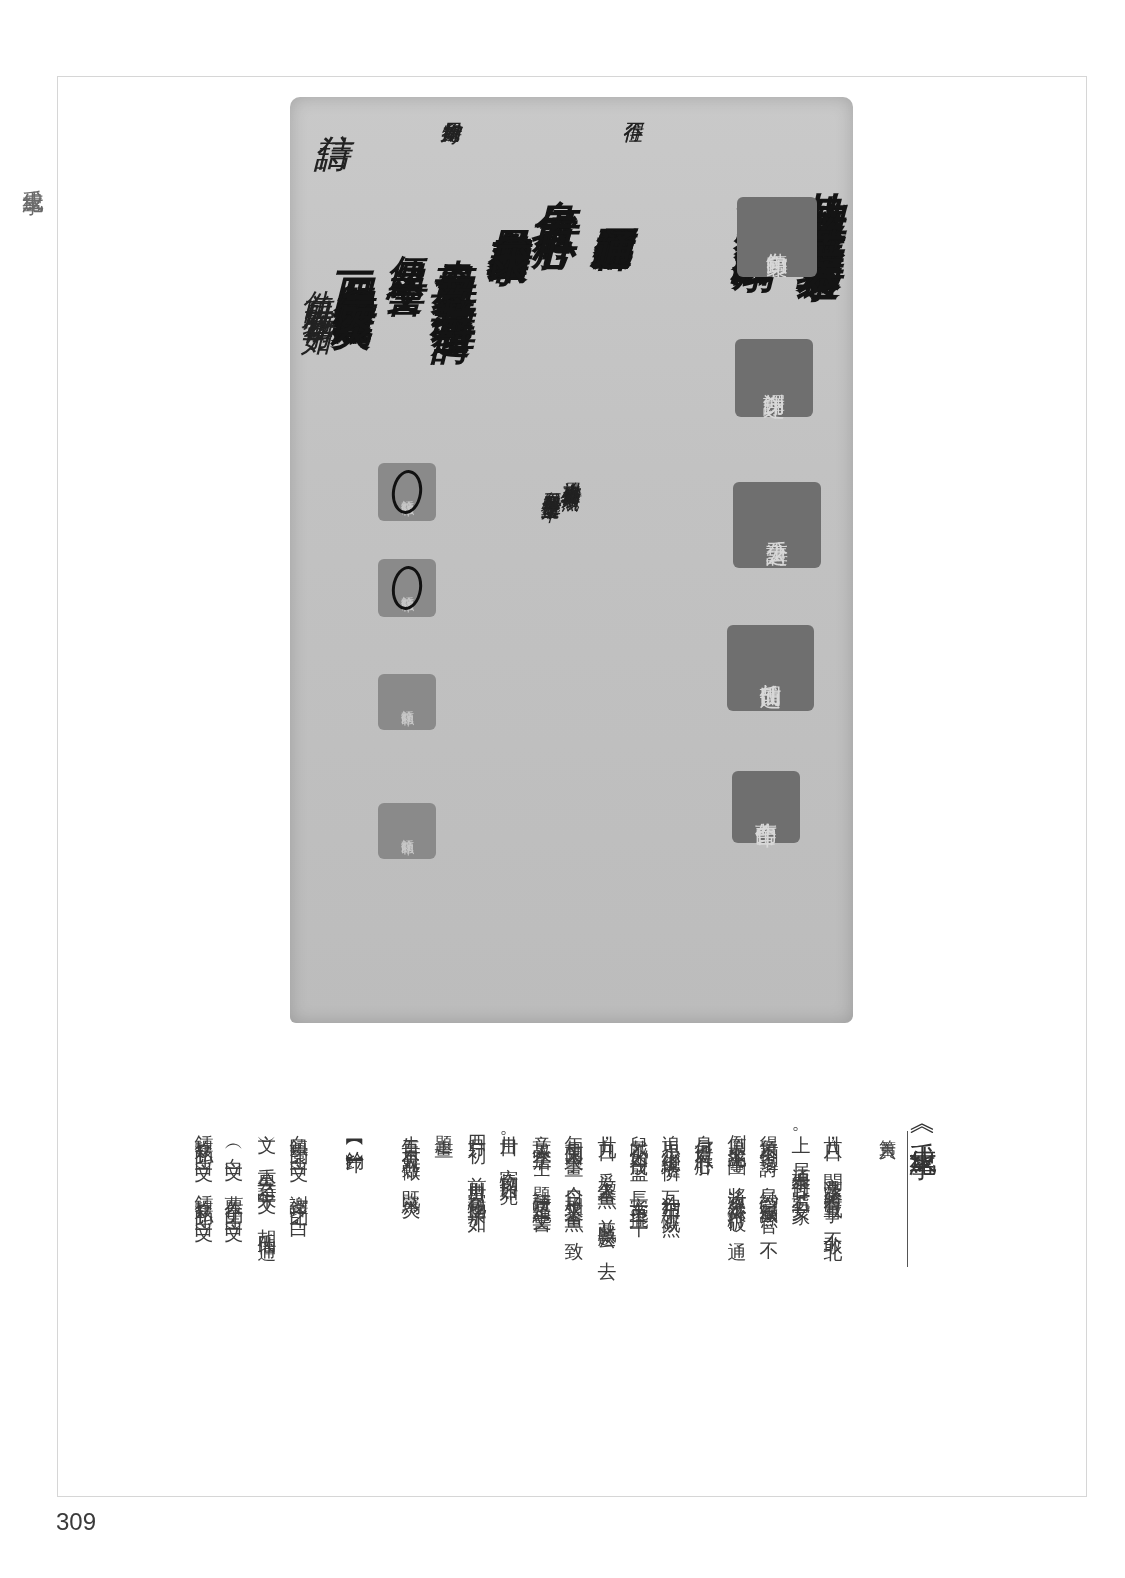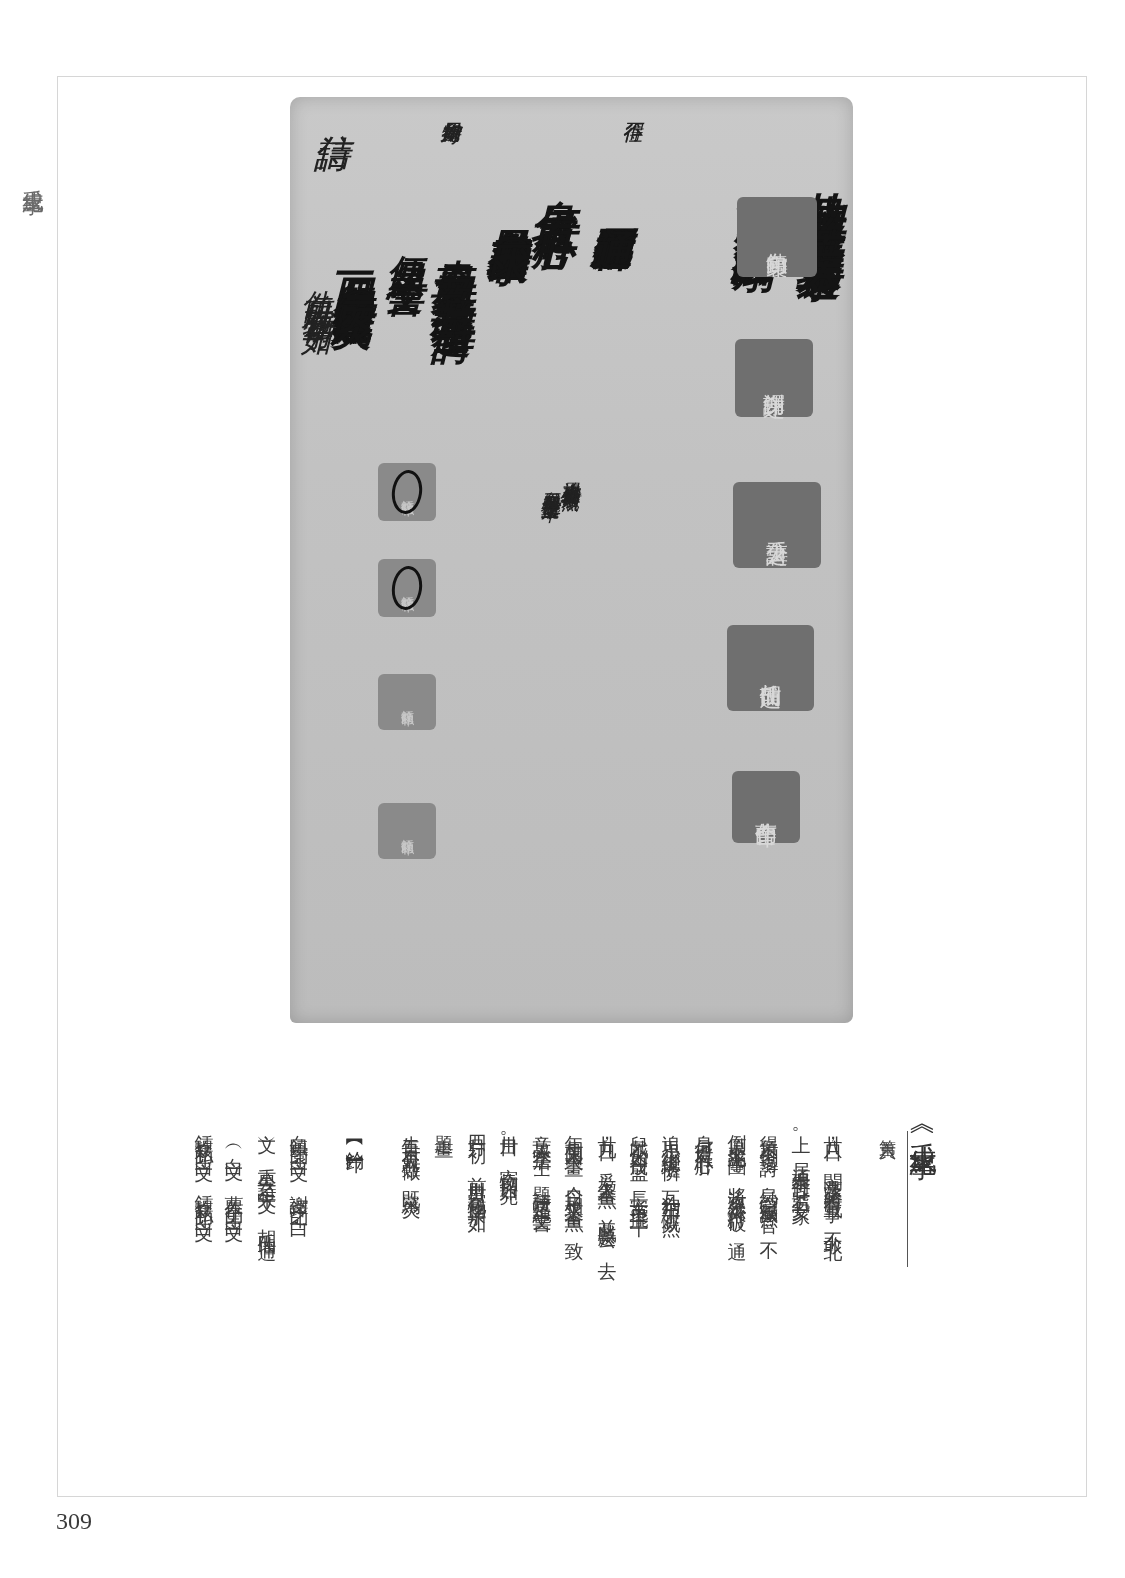--- a/index.html
+++ b/index.html
@@ -13,21 +13,21 @@
     position:absolute; left:57px; top:76px; width:1030px; height:1421px;
     border:1px solid #d6d6d6; box-sizing:border-box;
   }
   .running-head {
     position:absolute; left:20px; top:172px; width:26px;
     font-size:21px; line-height:27px; color:#6a6a6a;
     writing-mode:vertical-rl; letter-spacing:2px;
   }
   .page-number {
     position:absolute; left:56px; top:1508px;
-    font-family:Liberation Serif, serif; font-size:24px; color:#3a3a3a;
+    font-family:Liberation Sans, sans-serif; font-size:24px; color:#3a3a3a;
   }
   
   .manuscript {
     position:absolute; left:290px; top:97px; width:563px; height:926px;
     background:linear-gradient(180deg,#c9c9c9 0%,#c2c2c2 40%,#bcbcbc 100%);
     border-radius:10px 10px 8px 6px;
     box-shadow:inset 0 0 18px rgba(0,0,0,0.18);
     overflow:hidden;
   }
   .ms-col {

